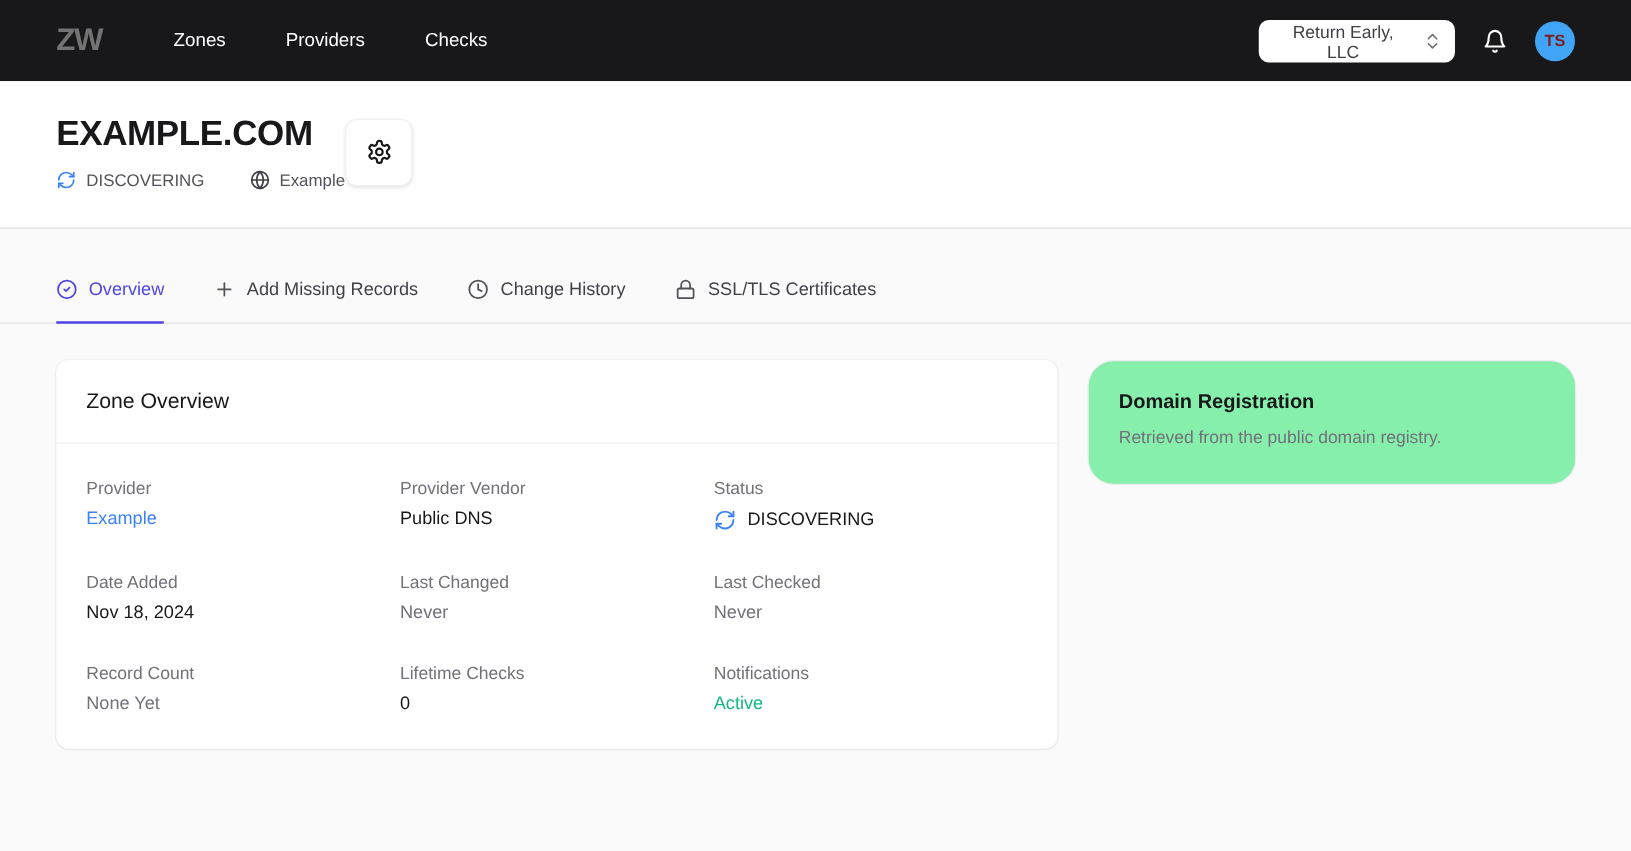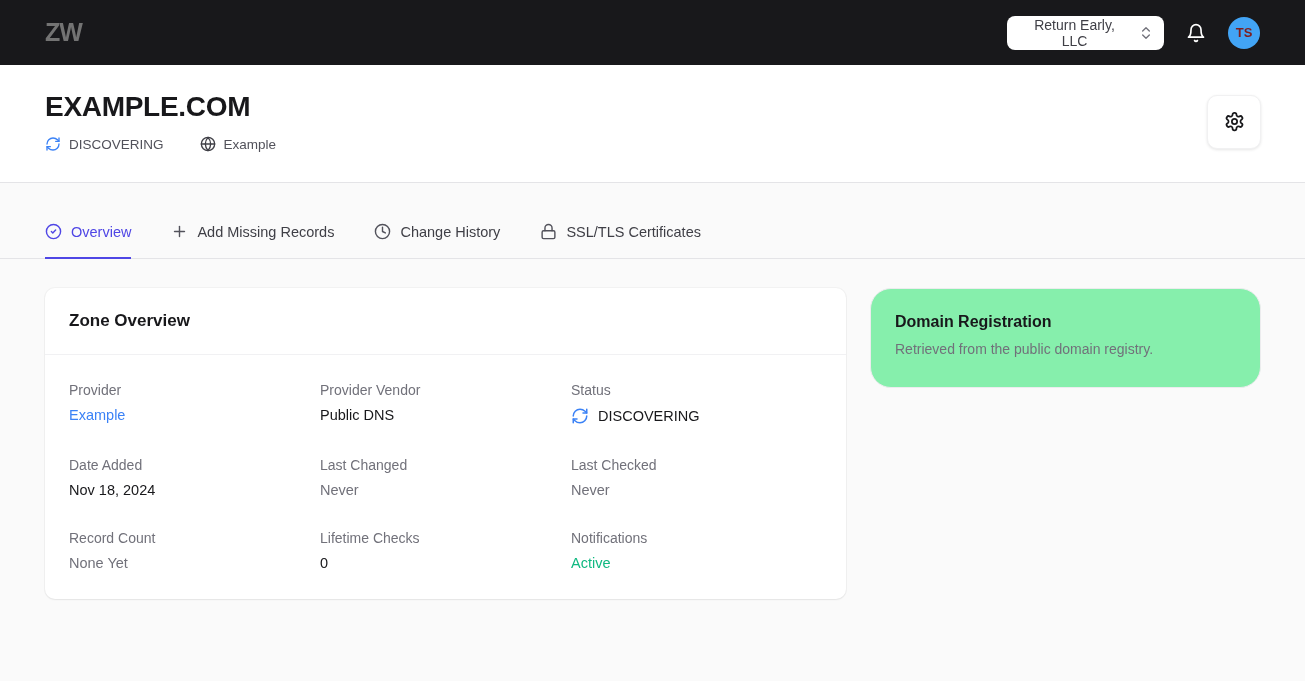--- a/index.html
+++ b/index.html
@@ -78,21 +78,21 @@
     cursor: pointer;
   }
 
   
   .page-header {
     background: #ffffff;
     border-bottom: 1px solid #e4e4e7;
     padding: 26px 44px 30px 45px;
     display: flex;
     align-items: center;
-    justify-content: space-between;
+    justify-content: flex-start;
   }
   .page-title {
     margin: 0;
     font-size: 28px;
     font-weight: 800;
     letter-spacing: -0.3px;
     color: #18181b;
   }
   .meta-row {
     display: flex;
@@ -164,21 +164,21 @@
     border-radius: 10px;
     box-shadow: 0 1px 2px rgba(0,0,0,0.06), 0 0 0 1px rgba(0,0,0,0.03);
   }
   .card-header {
     padding: 23px 24px;
     border-bottom: 1px solid #f1f1f3;
   }
   .card-title {
     margin: 0;
     font-size: 17px;
-    font-weight: 700;
+    font-weight: 400;
     color: #18181b;
   }
   .fields-grid {
     display: grid;
     grid-template-columns: repeat(3, 1fr);
     row-gap: 32px;
     padding: 27px 24px 28px 24px;
   }
   .field-label {
     font-size: 14px;
@@ -213,20 +213,25 @@
     font-size: 14px;
     color: #71717a;
   }
 </style>
 </head>
 <body>
 
 <header class="navbar">
   <div class="nav-left">
     <a class="logo">ZW</a>
+    <nav class="nav-links">
+      <a class="nav-link">Zones</a>
+      <a class="nav-link">Providers</a>
+      <a class="nav-link">Checks</a>
+    </nav>
   </div>
   <div class="nav-right">
     <button class="org-select">
       <span>Return Early, LLC</span>
       <span class="chev">
         <svg width="16" height="16" viewBox="0 0 24 24" fill="none" stroke="currentColor" stroke-width="2" stroke-linecap="round" stroke-linejoin="round">
             <path d="m7 15 5 5 5-5"></path>
             <path d="m7 9 5-5 5 5"></path>
           </svg>
       </span>

